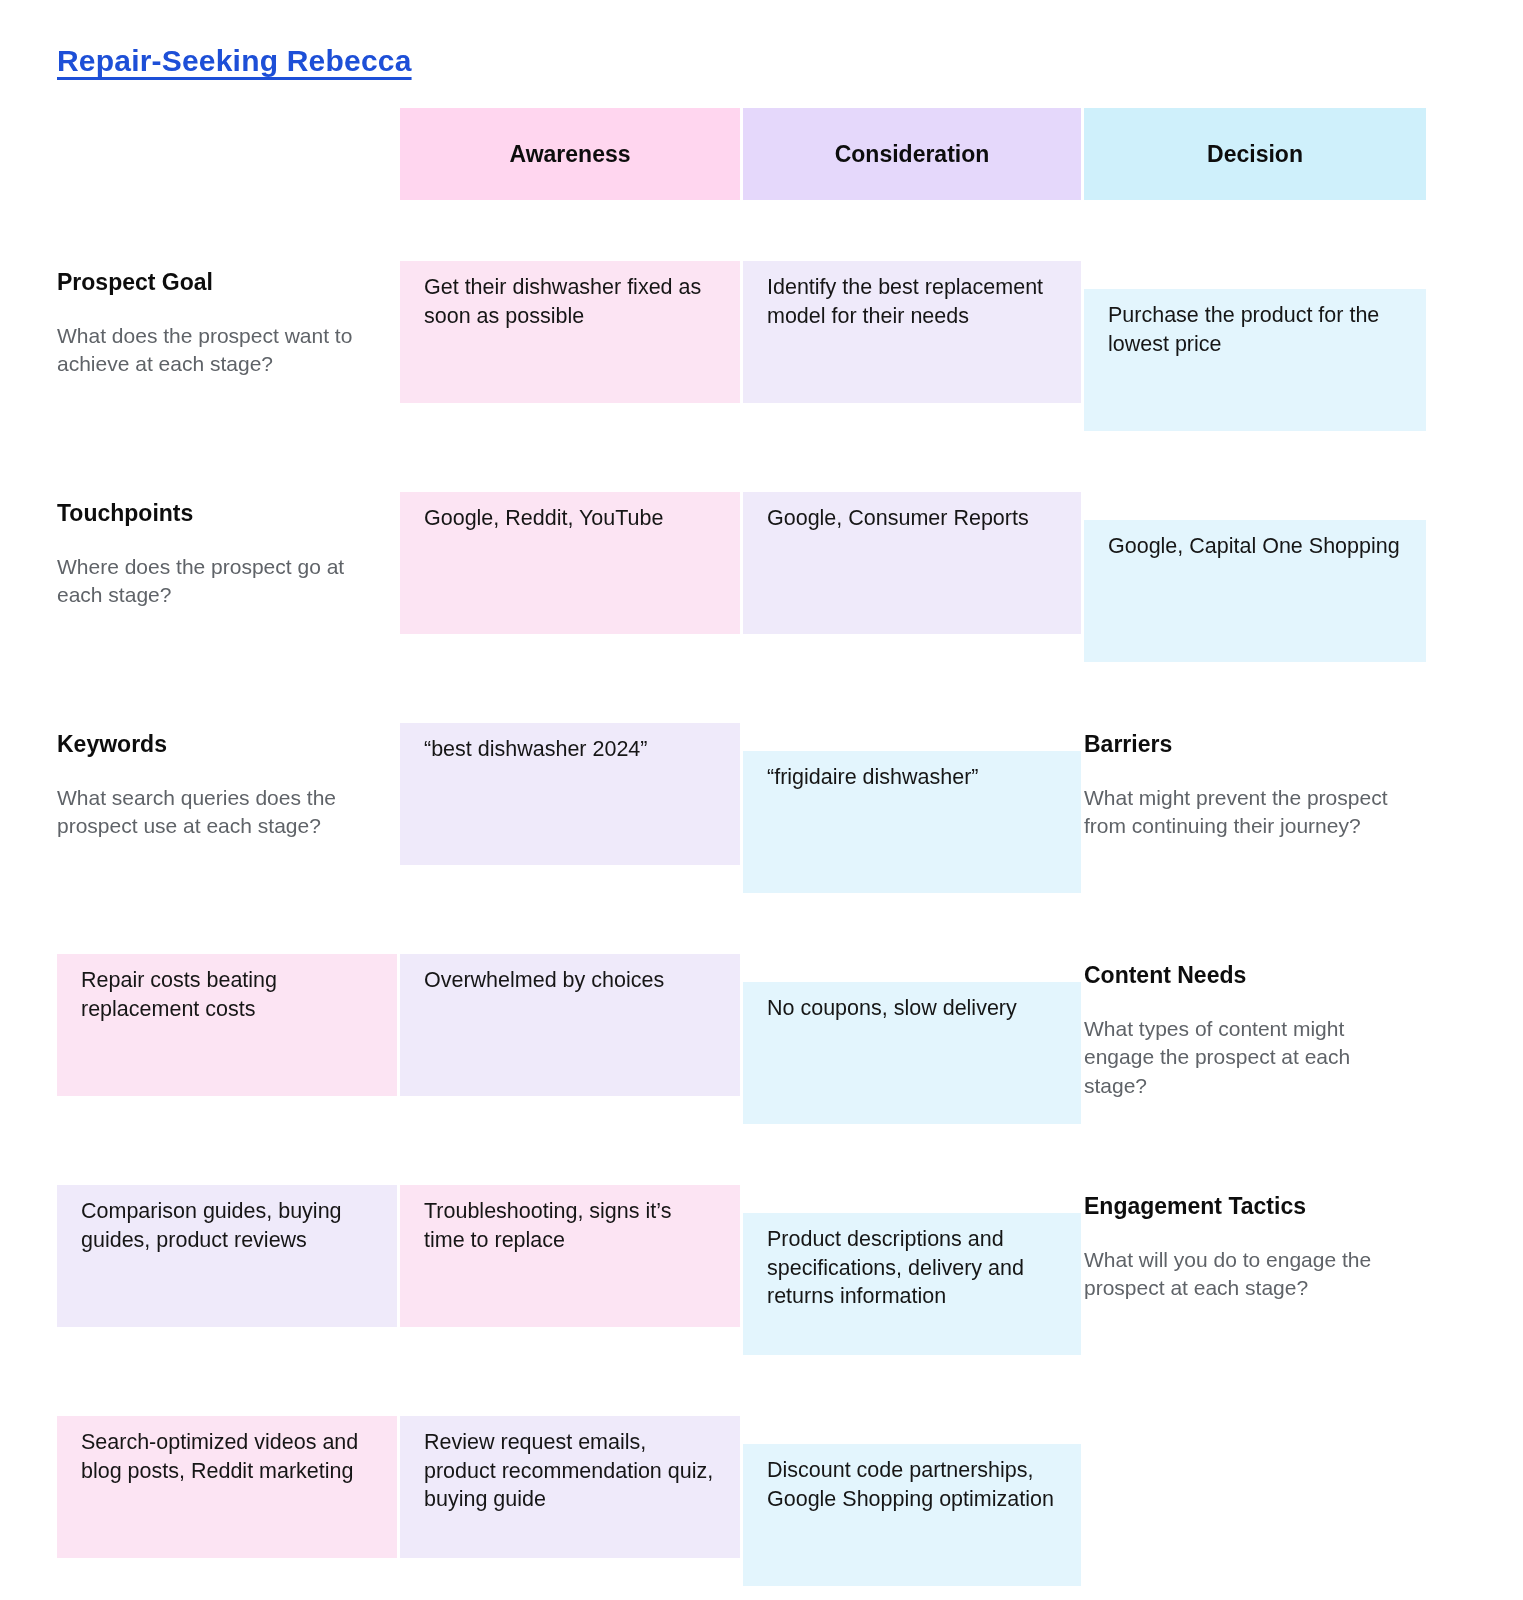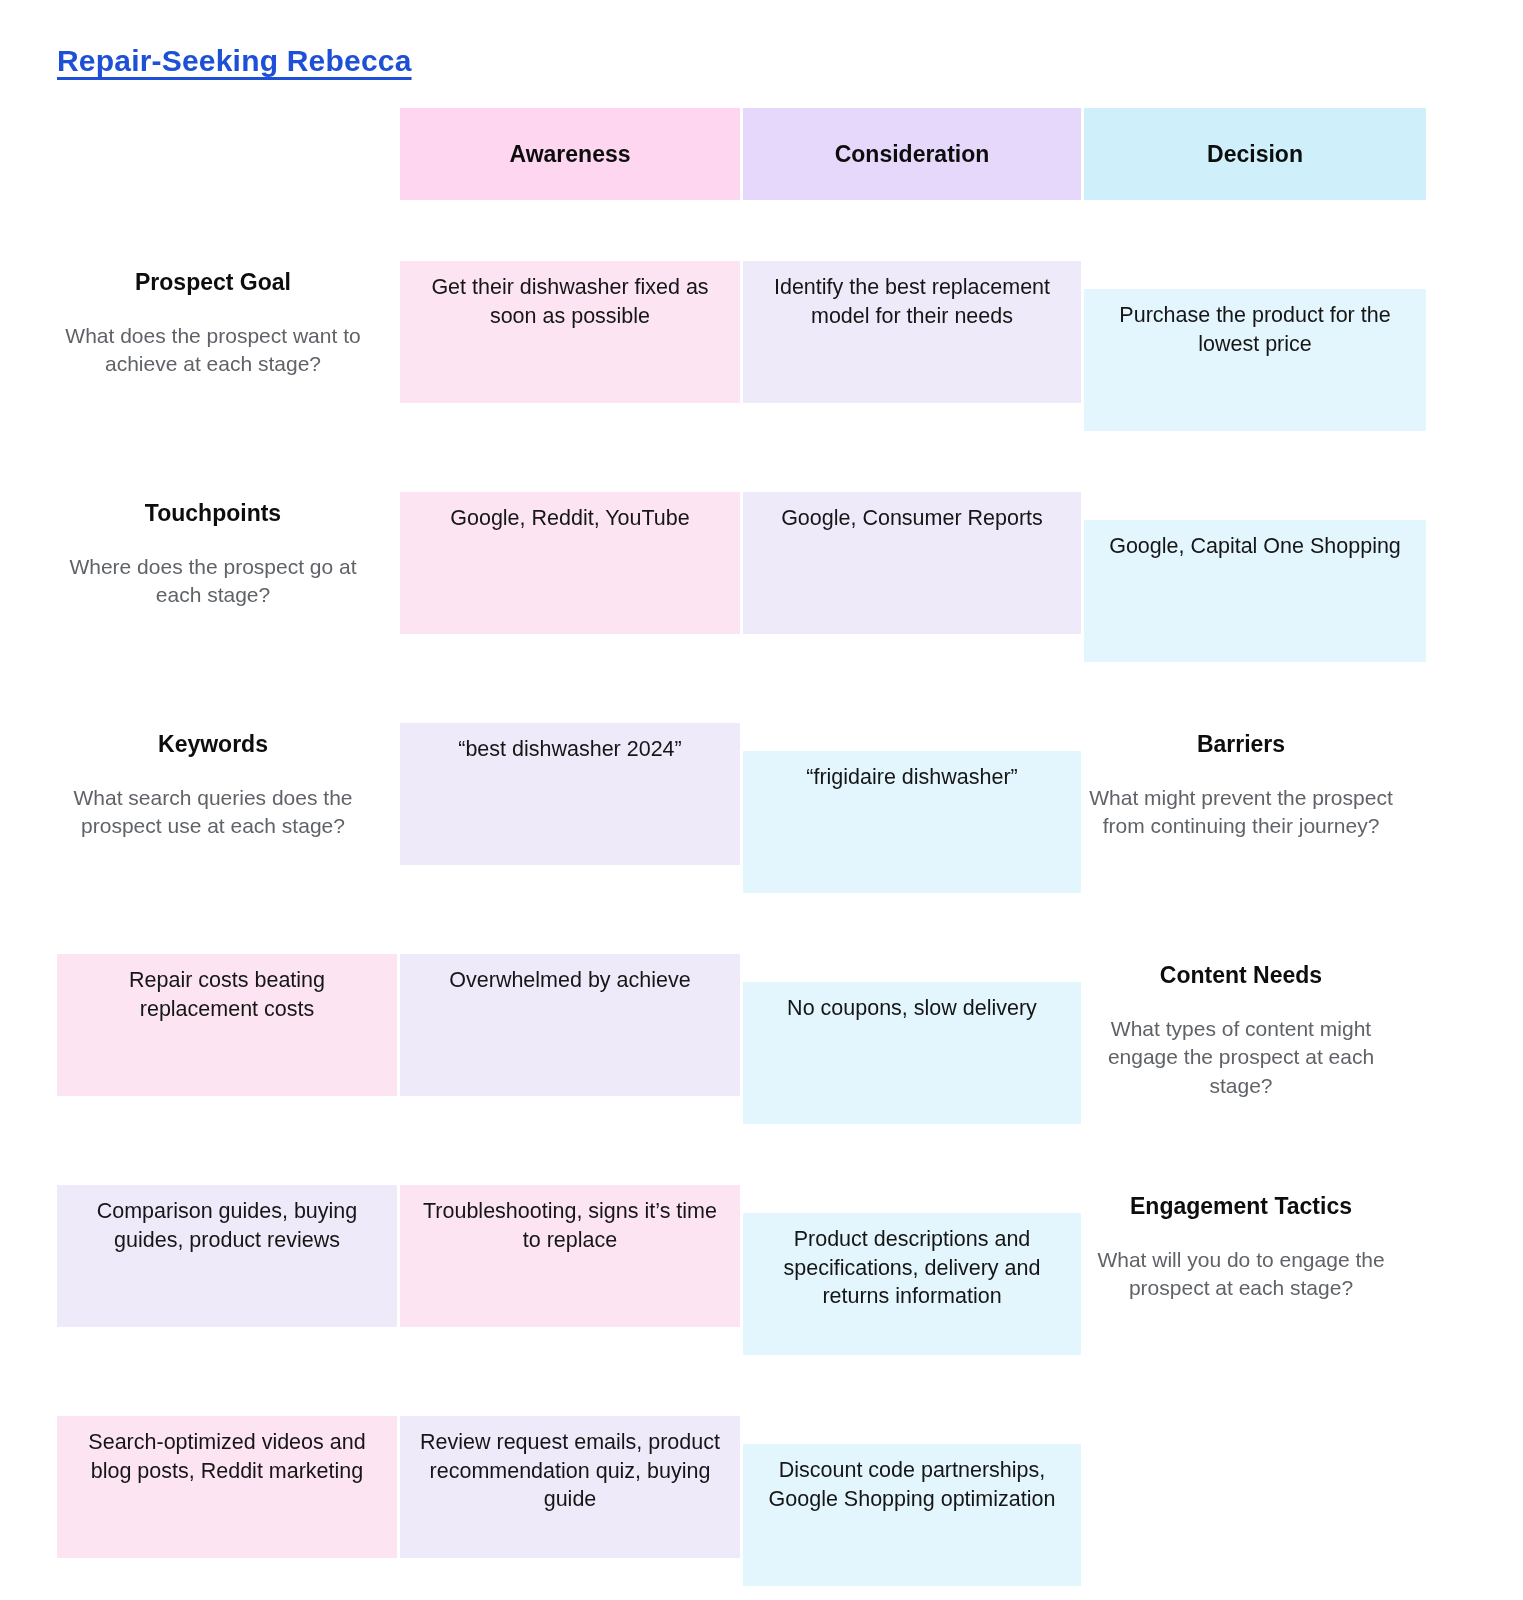--- a/index.html
+++ b/index.html
@@ -25,21 +25,20 @@
     margin-bottom: 30px;
     cursor: pointer;
   }
   .journey-table {
     display: grid;
     grid-template-columns: 340px 340px 338px 342px;
     column-gap: 3px;
     row-gap: 61px;
     align-items: start;
     width: 1369px;
-    text-align: center;
   }
   .header-spacer { height: 92px; }
   .col-header {
     height: 92px;
     display: flex;
     align-items: center;
     justify-content: center;
     font-size: 23px;
     font-weight: bold;
     color: #0d0d0d;
@@ -57,21 +56,21 @@
     color: #0d0d0d;
     margin-bottom: 26px;
   }
   .row-question {
     font-size: 21px;
     line-height: 1.35;
     color: #5f6368;
   }
   .cell {
     min-height: 142px;
-    padding: 12px 16px;
+    padding: 12px 24px;
     font-size: 21.5px;
     line-height: 1.33;
     color: #161616;
   }
   .cell.awareness     { background: var(--cell-pink, #fce4f3); }
   .cell.consideration { background: var(--cell-lavender, #efeafa); }
   .cell.decision      { background: var(--cell-cyan, #e3f5fd); margin-top: 28px; }
 </style>
 </head>
 <body>
@@ -106,21 +105,21 @@
     <div class="row-question">What search queries does the prospect use at each stage?</div>
   </div>
   <div class="cell consideration journey-row-3-cell journey-row-3">“best dishwasher 2024”</div>
   <div class="cell decision journey-row-3-cell journey-row-3">“frigidaire dishwasher”</div>
 
   <div class="row-label journey-row-4">
     <div class="row-title">Barriers</div>
     <div class="row-question">What might prevent the prospect from continuing their journey?</div>
   </div>
   <div class="cell awareness journey-row-4-cell journey-row-4">Repair costs beating replacement costs</div>
-  <div class="cell consideration journey-row-4-cell journey-row-4">Overwhelmed by achieve</div>
+  <div class="cell consideration journey-row-4-cell journey-row-4">Overwhelmed by choices</div>
   <div class="cell decision journey-row-4-cell journey-row-4">No coupons, slow delivery</div>
 
   <div class="row-label journey-row-5">
     <div class="row-title">Content Needs</div>
     <div class="row-question">What types of content might engage the prospect at each stage?</div>
   </div>
   <div class="cell consideration journey-row-5-cell journey-row-5">Comparison guides, buying guides, product reviews</div>
   <div class="cell awareness journey-row-5-cell journey-row-5">Troubleshooting, signs it’s time to replace</div>
   <div class="cell decision journey-row-5-cell journey-row-5">Product descriptions and specifications, delivery and returns information</div>
 

